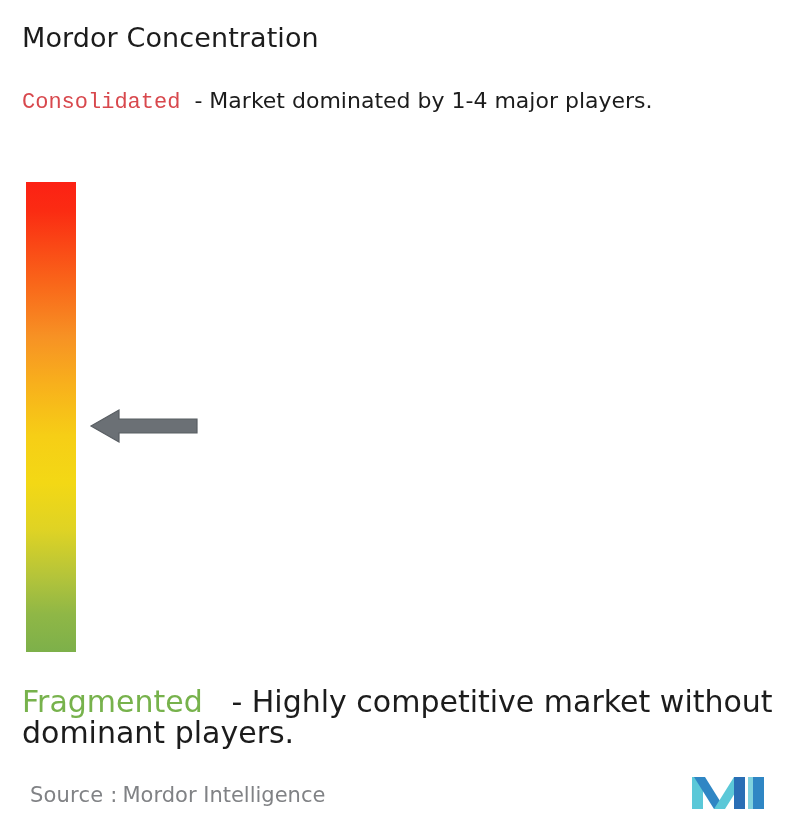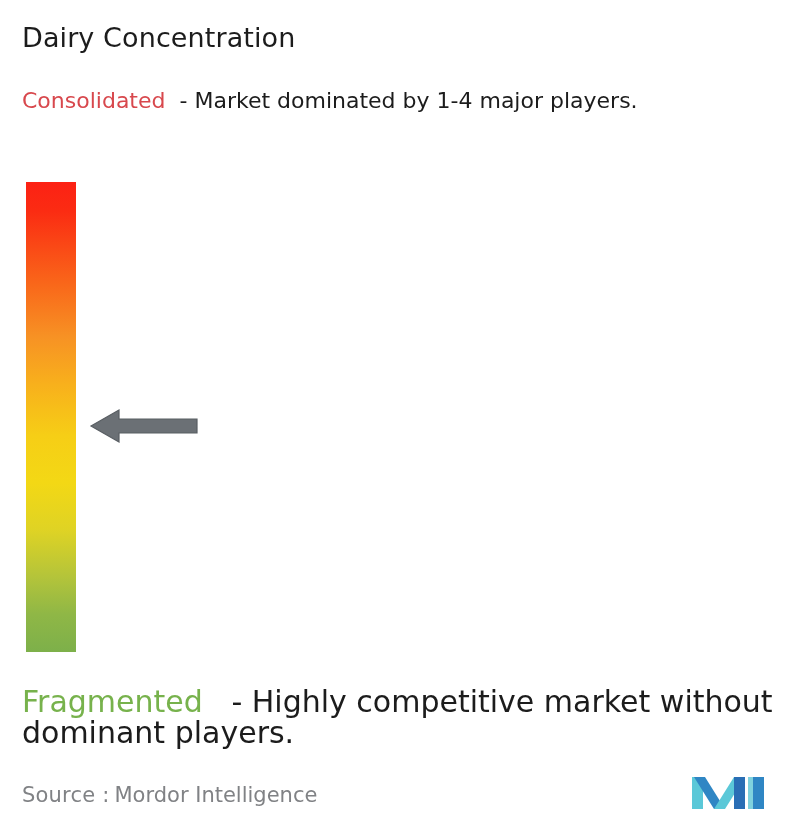--- a/index.html
+++ b/index.html
@@ -43,20 +43,21 @@
     position: absolute;
     left: 22px;
     top: 686px;
     width: 768px;
     font-size: 30px;
     line-height: 31px;
     color: #1c1c1c;
   }
   .kw-consolidated {
     color: #d8484d;
+    font-family: Liberation Mono, monospace;
   }
   .kw-fragmented {
     color: #77b24c;
   }
   .kw-sep {
     white-space: pre;
   }
 
   
   .gradient-bar {
@@ -101,42 +102,42 @@
     width: 330px;
   }
   .arrow-label .ln {
     display: block;
     white-space: nowrap;
   }
 
   
   .source-line {
     position: absolute;
-    left: 22px;
+    left: 30px;
     top: 782px;
     font-size: 21px;
     line-height: 27px;
     color: #808285;
     white-space: nowrap;
   }
   .source-line .src-label { letter-spacing: 0.2px; }
   .source-line .src-value { margin-left: 5px; }
 
   .brand-logo {
     position: absolute;
     left: 692px;
     top: 770px;
     width: 72px;
     height: 46px;
   }
 </style>
 </head>
 <body>
 
-<div class="page-title">Dairy Concentration</div>
+<div class="page-title">Mordor Concentration</div>
 
 <div class="legend-top">
   <span class="kw-consolidated">Consolidated</span><span class="kw-sep">  </span><span>- Market dominated by 1-4 major players.</span>
 </div>
 
 <div class="gradient-bar"></div>
 
 <div class="pointer-arrow">
   <svg width="110" height="40" viewBox="0 0 110 40" xmlns="http://www.w3.org/2000/svg">
     <polygon points="2,20 30,4 30,13 108,13 108,27 30,27 30,36" fill="#6b7075" stroke="#595e63" stroke-width="1.2" stroke-linejoin="miter"></polygon>

